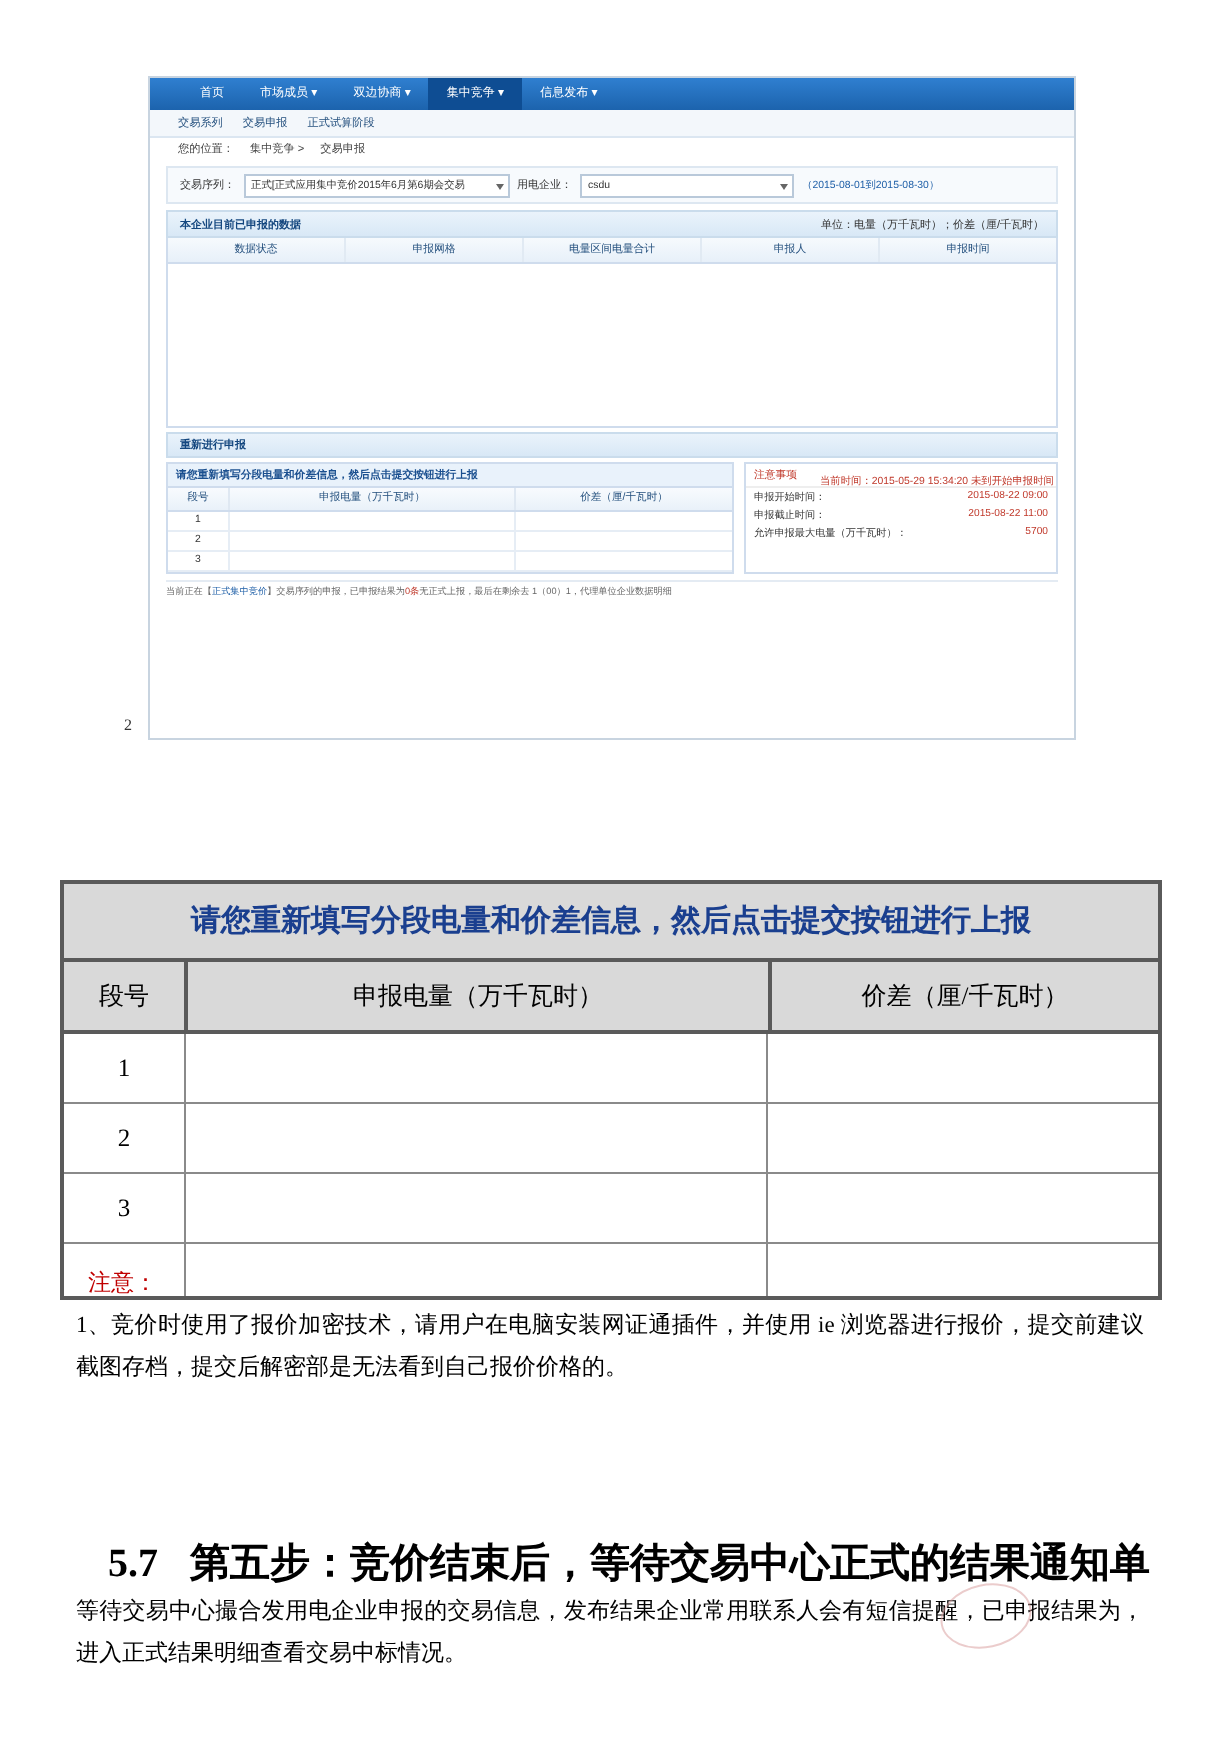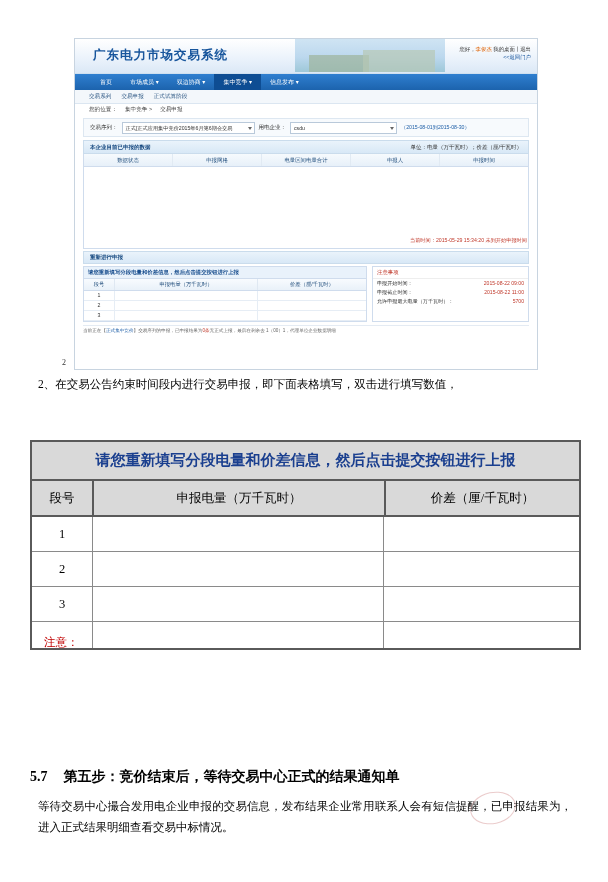--- a/index.html
+++ b/index.html
@@ -380,24 +380,25 @@
     text-align: justify;
   }
   .notice .nt-item .red { color: #c00000; }
 
   
   .h57 {
     position: absolute;
     left: 30px;
     top: 768px;
     width: 545px;
-    font-size: 14px;
+    font-size: 20px;
     font-weight: bold;
     color: #000;
     font-family: "Liberation Serif", serif;
+    text-align: right;
   }
   .h57 .num { margin-right: 16px; }
 
   .p-last {
     position: absolute;
     left: 38px;
     top: 796px;
     width: 534px;
     font-size: 11.5px;
     line-height: 21px;
@@ -414,31 +415,20 @@
     border-radius: 50%;
     opacity: .5;
     transform: rotate(-12deg);
   }
 </style>
 </head>
 <body>
 
 <div class="shot">
 
-  <div class="shot-header">
-    <div class="shot-title">广东电力市场交易系统</div>
-    <div class="shot-banner-img"></div>
-    <div class="shot-userbar">
-      <div>
-        <span>您好，</span><span class="hl">李俊杰</span>
-        <span>我的桌面丨退出</span>
-      </div>
-      <div class="row2">&lt;&lt;返回门户</div>
-    </div>
-  </div>
 
   <div class="shot-nav">
     <div class="nav-item">首页</div>
     <div class="nav-item">市场成员 ▾</div>
     <div class="nav-item">双边协商 ▾</div>
     <div class="nav-item active">集中竞争 ▾</div>
     <div class="nav-item">信息发布 ▾</div>
   </div>
 
   <div class="shot-subnav">
@@ -525,21 +515,20 @@
   <div style="position:absolute; right:10px; top:198px; font-size:5.2px; color:#c0392b;">当前时间：2015-05-29 15:34:20  未到开始申报时间</div>
 
   <div class="shot-foot">
     <span>当前正在【</span><span class="blue">正式集中竞价</span><span>】交易序列的申报，已申报结果为</span><span class="red">0条</span><span>无正式上报，最后在剩余去 1（00）1，代理单位企业数据明细</span>
   </div>
 </div>
 
 <div class="shot-num">2</div>
 
 <div class="p1">
-  <p class="para">2、在交易公告约束时间段内进行交易申报，即下面表格填写，双击进行填写数值，</p>
 </div>
 
 <div class="bigtable">
   <div class="bt-title">请您重新填写分段电量和价差信息，然后点击提交按钮进行上报</div>
   <div class="bt-head">
     <div class="c bt-col1">段号</div>
     <div class="c bt-col2">申报电量（万千瓦时）</div>
     <div class="c bt-col3">价差（厘/千瓦时）</div>
   </div>
   <div class="bt-row">
@@ -559,20 +548,21 @@
   </div>
   <div class="bt-row last">
     <div class="c bt-col1"></div>
     <div class="c bt-col2"></div>
     <div class="c bt-col3"></div>
   </div>
 </div>
 
 <div class="notice">
   <div class="nt-title">注意：</div>
+  <div class="nt-item">1、竞价时使用了报价加密技术，请用户在电脑安装网证通插件，并使用 ie 浏览器进行报价，提交前建议截图存档，提交后解密部是无法看到自己报价价格的。</div>
 </div>
 
 <div class="h57">
   <span class="num">5.7</span><span>第五步：竞价结束后，等待交易中心正式的结果通知单</span>
 </div>
 
 <p class="p-last para">等待交易中心撮合发用电企业申报的交易信息，发布结果企业常用联系人会有短信提醒，已申报结果为，进入正式结果明细查看交易中标情况。</p>
 <div class="stamp"></div>
 
 </body></html>

